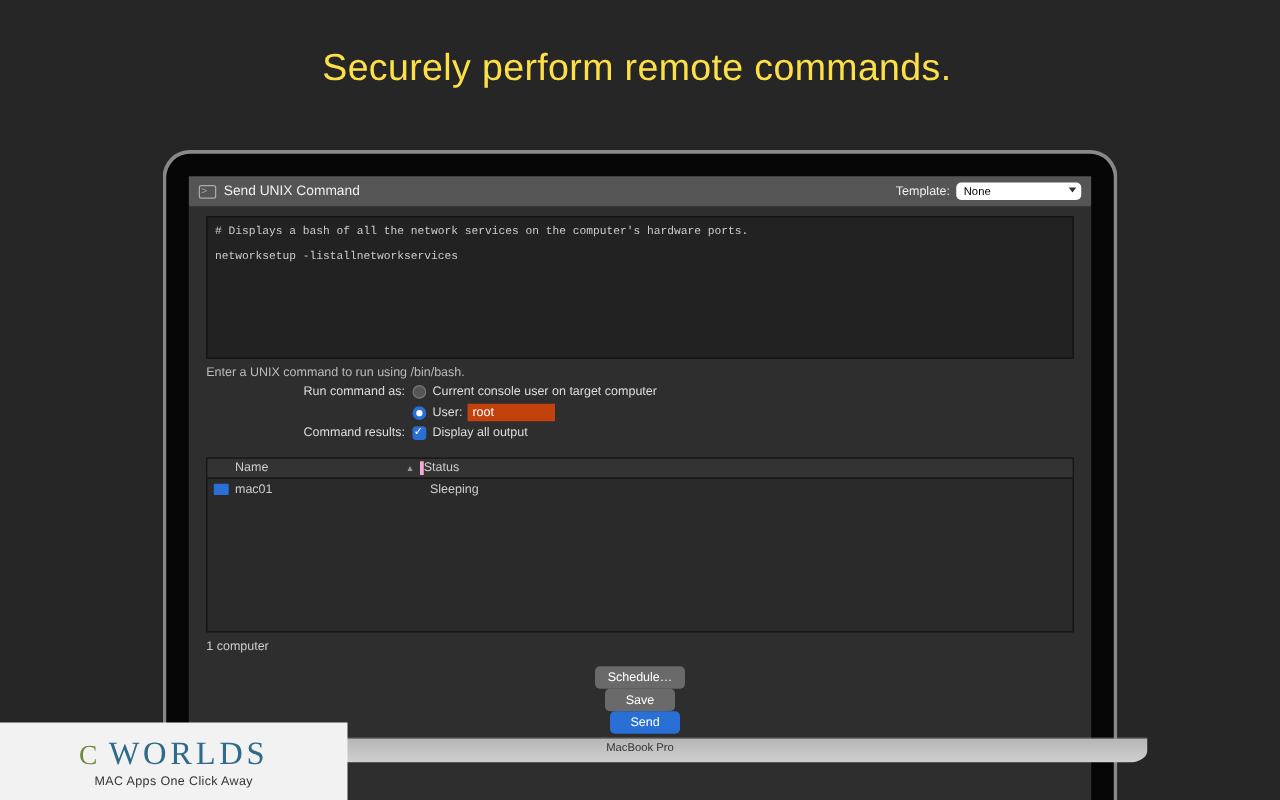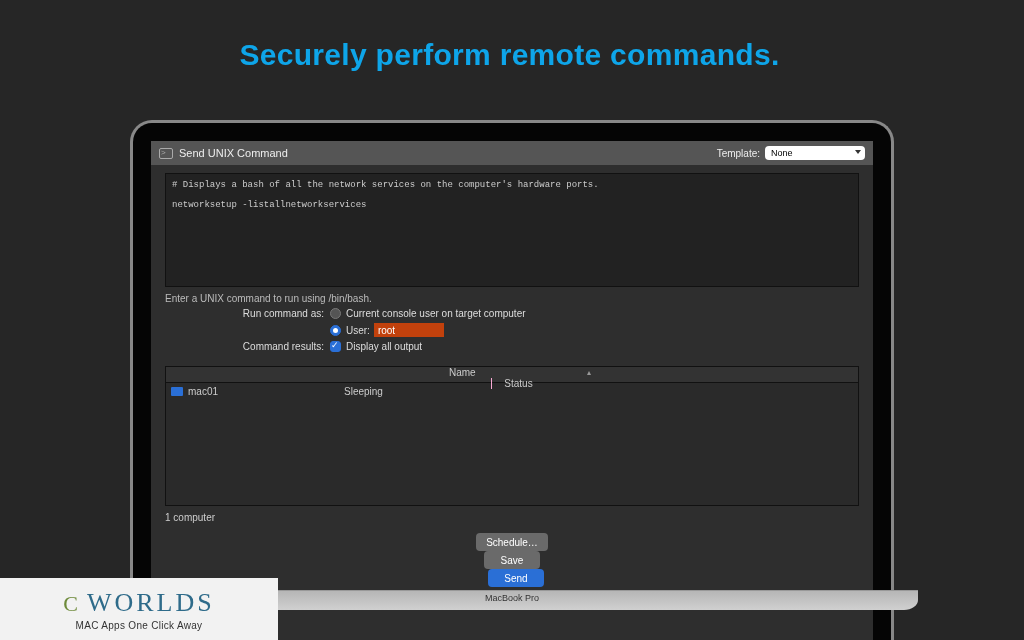--- a/index.html
+++ b/index.html
@@ -10,23 +10,23 @@
     font-family: -apple-system, "Helvetica Neue", Arial, sans-serif;
     position: relative;
     overflow: hidden;
     color: #ccc;
   }
   .hero-title {
     position: absolute;
     top: 38px;
     left: 0; right: 5px;
     text-align: center;
-    color: #0ea5e9;
+    color: #fde047;
     font-size: 30px;
-    font-weight: 700;
+    font-weight: 400;
     letter-spacing: 0.3px;
   }
   .laptop {
     position: absolute;
     top: 120px;
     left: 130px;
     width: 764px;
     height: 520px;
     background: #050505;
     border: 3px solid #888;
@@ -163,25 +163,24 @@
     border: 1px solid #111;
     height: 140px;
     font-size: 10px;
   }
   .table-head {
     display: flex;
     background: #333;
     border-bottom: 1px solid #111;
     height: 16px;
     align-items: center;
-    flex-direction: column;
   }
   .th-name { width: 170px; padding-left: 22px; position: relative; }
   .th-name::after { content: "▴"; position: absolute; right: 6px; top: 1px; color: #999; font-size: 8px;}
-  .th-status { padding-left: 12px; border-left: 1px solid #f9a8d4; flex: 1; }
+  .th-status { padding-left: 0; border-left: 3px solid #f9a8d4; flex: 1; }
   .table-row {
     display: flex;
     height: 16px;
     align-items: center;
   }
   .td-icon {
     width: 22px;
     display: flex;
     justify-content: center;
   }

